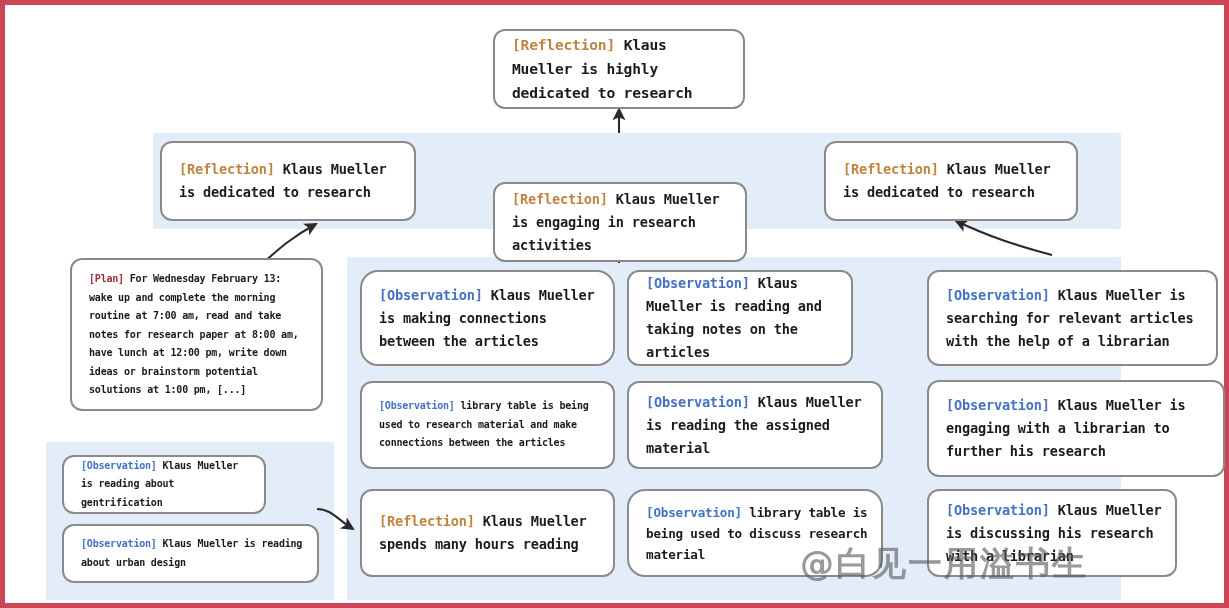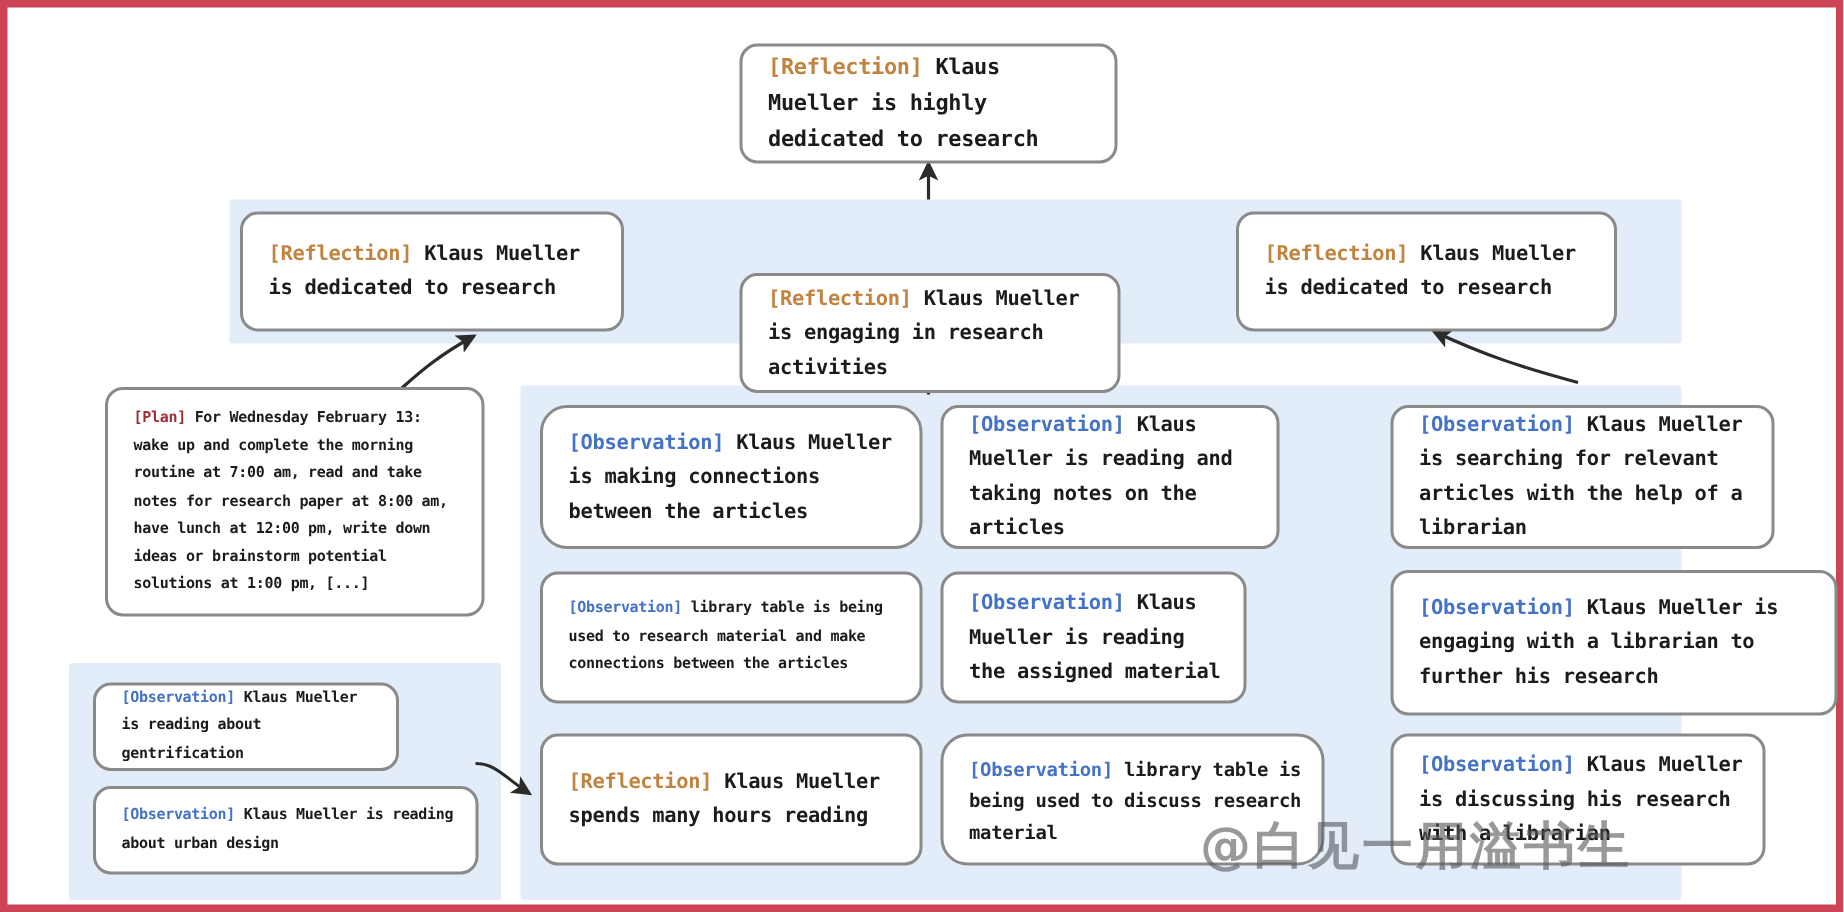--- a/index.html
+++ b/index.html
@@ -165,33 +165,33 @@
         <span class="tag-observation">[Observation]</span><span class="body-txt"> library table is being used to research material and make connections between the articles</span>
       </div>
     </div>
 
     <div class="node fs-14" style="left:622px; top:265px; width:226px; height:96px;">
       <div class="inner">
         <span class="tag-observation">[Observation]</span><span class="body-txt"> Klaus Mueller is reading and taking notes on the articles</span>
       </div>
     </div>
 
-    <div class="node fs-14" style="left:622px; top:376px; width:204px; height:88px;">
+    <div class="node fs-14" style="left:622px; top:376px; width:256px; height:88px;">
       <div class="inner">
         <span class="tag-observation">[Observation]</span><span class="body-txt"> Klaus Mueller is reading the assigned material</span>
       </div>
     </div>
 
     <div class="node fs-13" style="left:622px; top:484px; width:256px; height:88px;border-radius:18px;">
       <div class="inner">
         <span class="tag-observation">[Observation]</span><span class="body-txt"> library table is being used to discuss research material</span>
       </div>
     </div>
 
-    <div class="node fs-14" style="left:922px; top:265px; width:256px; height:96px;">
+    <div class="node fs-14" style="left:922px; top:265px; width:291px; height:96px;">
       <div class="inner">
         <span class="tag-observation">[Observation]</span><span class="body-txt"> Klaus Mueller is searching for relevant articles with the help of a librarian</span>
       </div>
     </div>
 
     <div class="node fs-14" style="left:922px; top:375px; width:298px; height:97px;">
       <div class="inner">
         <span class="tag-observation">[Observation]</span><span class="body-txt"> Klaus Mueller is engaging with a librarian to further his research</span>
       </div>
     </div>

